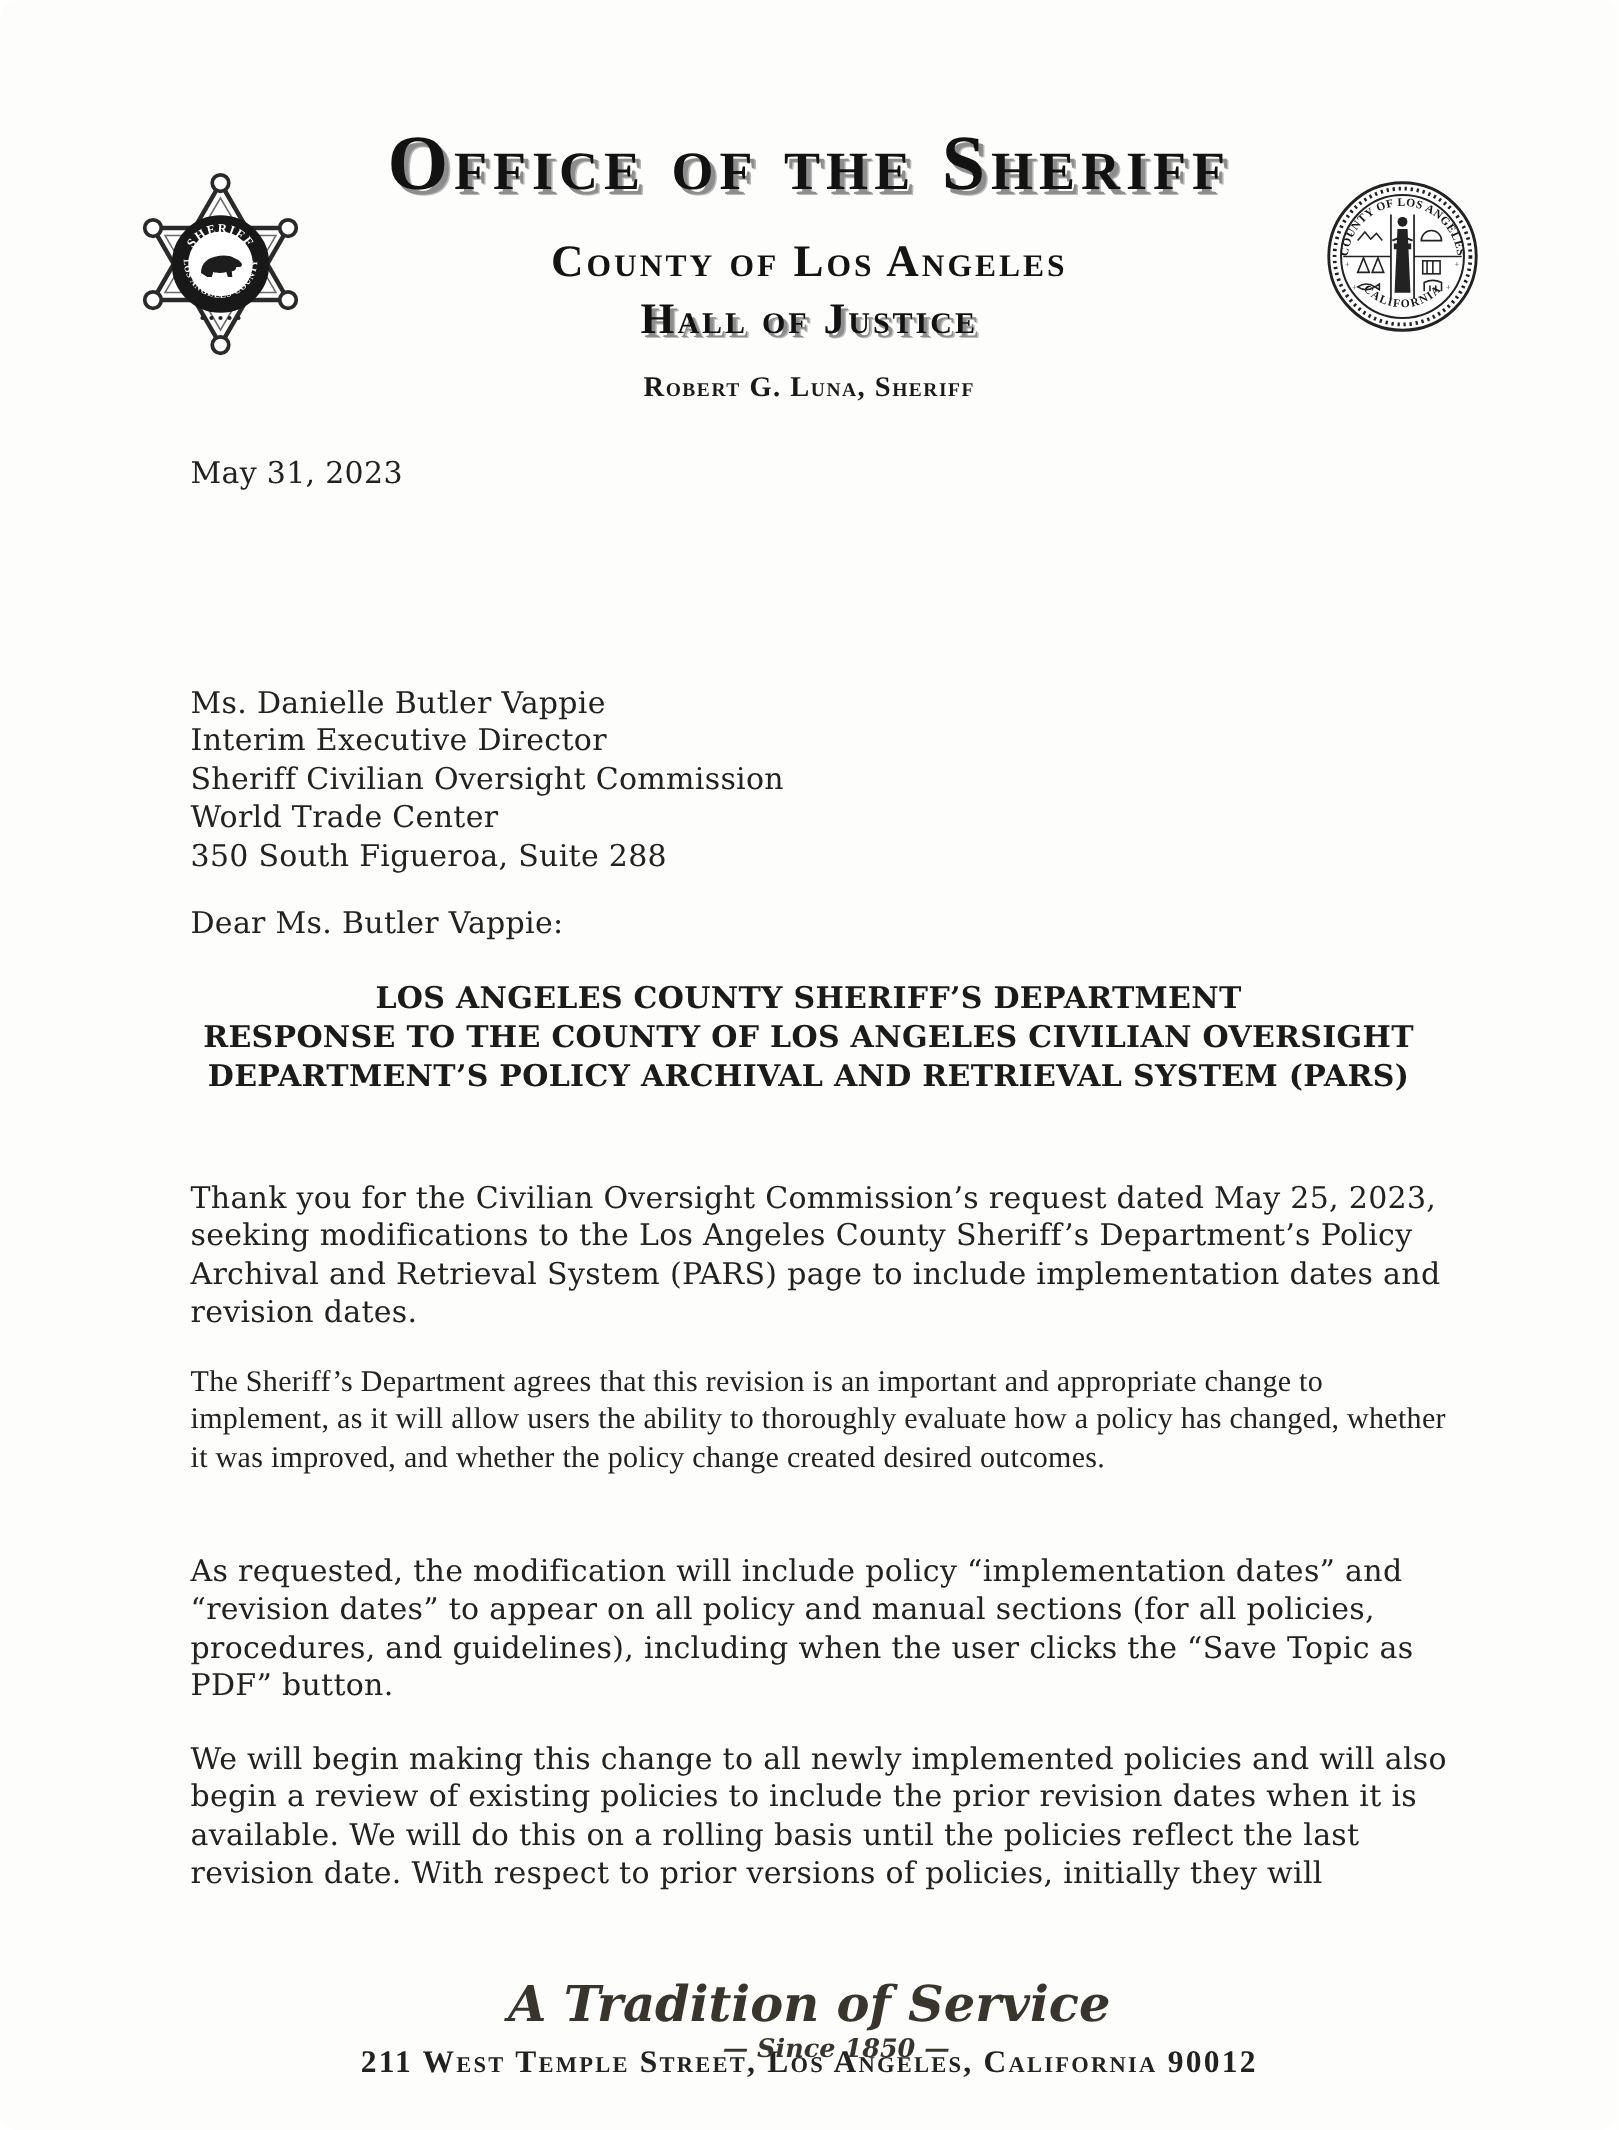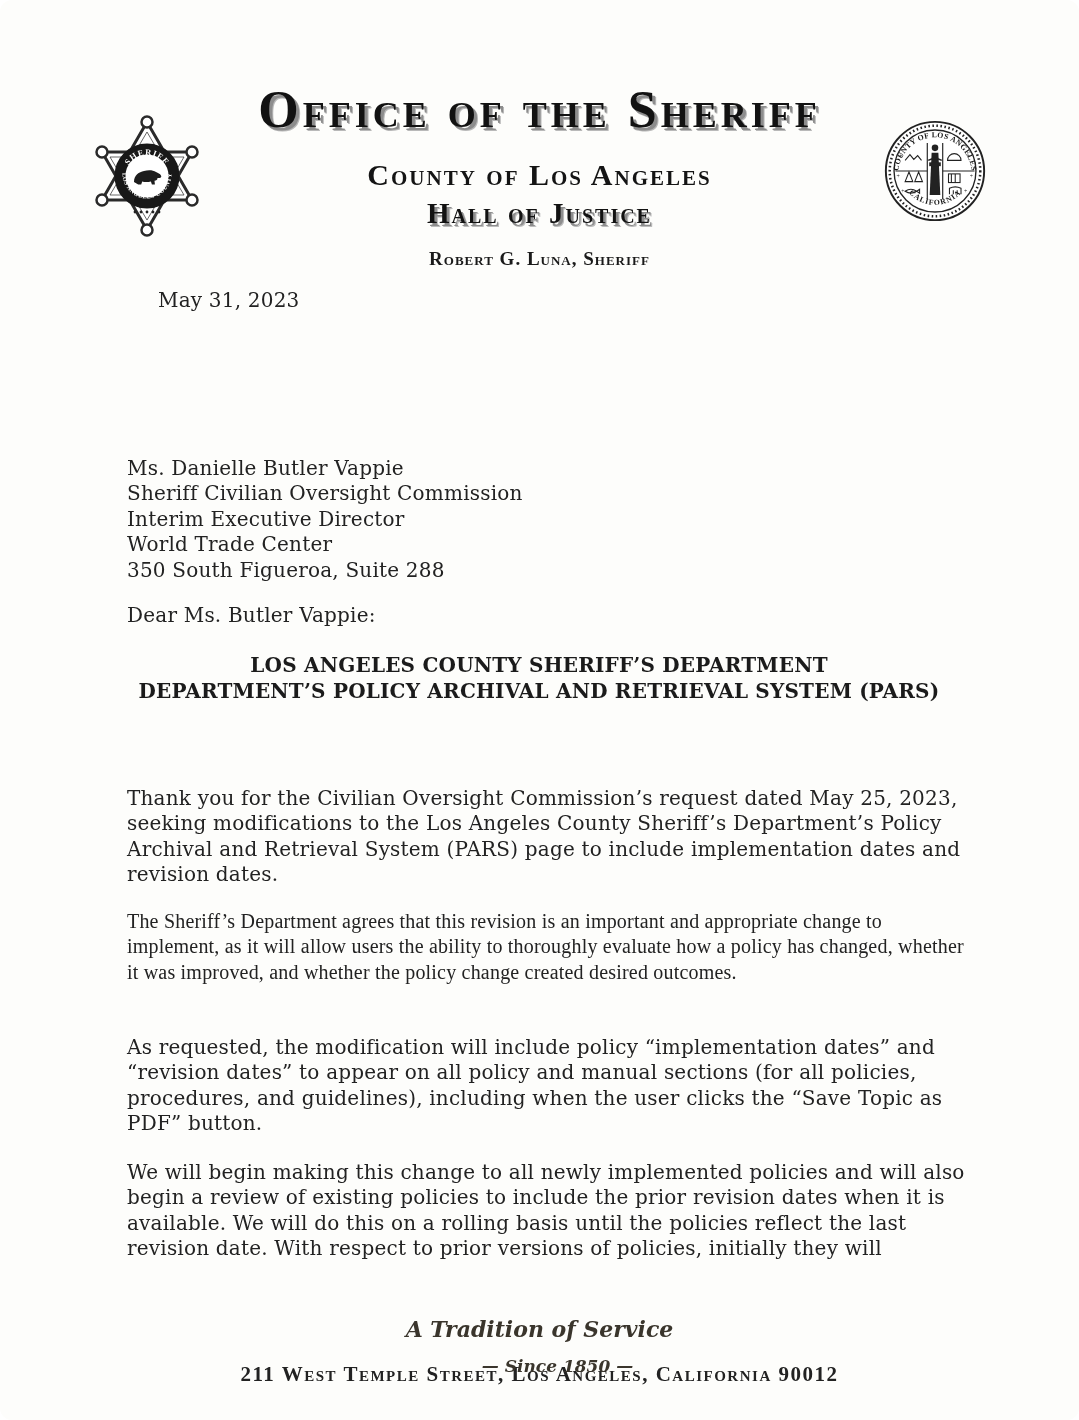--- a/index.html
+++ b/index.html
@@ -60,21 +60,21 @@
     letter-spacing: 1px;
     color: #1a1a1a;
   }
 
   .badge-left  { position: absolute; left: 86px;  top: 108px; width: 122px; height: 144px; }
   .seal-right  { position: absolute; left: 882px; top: 112px; width: 106px; height: 118px; }
 
   
   .body-text { font-size: 20px; line-height: 25.4px; letter-spacing: 0.2px; color: #222; }
 
-  .date-line      { position: absolute; left: 127px; top: 288px; margin-left: 31px; }
+  .date-line      { position: absolute; left: 127px; top: 303px; }
   .recipient      { position: absolute; left: 127px; top: 428px; margin-top: 28px; }
   .salutation     { position: absolute; left: 127px; top: 603px; }
 
   .subject {
     position: absolute; left: 64px; top: 652px; width: 950px;
     text-align: center; font-weight: 700; font-size: 20px; line-height: 26px;
     color: #1b1b1b; letter-spacing: 0.2px;
   }
 
   .paragraph { position: absolute; left: 127px; width: 842px; text-align: left; }
@@ -93,21 +93,21 @@
     font-size: 21px;
     letter-spacing: 1.5px;
     color: #222;
   }
   .footer-motto {
     position: absolute; left: 0; top: 1316px; width: 100%;
     text-align: center;
     font-family: "DejaVu Serif", serif;
     font-style: italic;
     font-weight: 700;
-    font-size: 22px;
+    font-size: 33px;
     color: #3a352c;
   }
   .footer-since {
     position: absolute; left: 18px; top: 1356px; width: 100%;
     text-align: center;
     font-family: "DejaVu Serif", serif;
     font-style: italic;
     font-weight: 700;
     font-size: 17px;
     color: #3a352c;
@@ -204,30 +204,31 @@
         <text x="91" y="62">+</text>
       <text x="20" y="78">+</text>
         <text x="85" y="78">+</text>
     </g>
   </svg>
 
   <div class="date-line body-text">May 31, 2023</div>
 
   <div class="recipient body-text">
     <div>Ms. Danielle Butler Vappie</div>
+    <div>Interim Executive Director</div>
     <div>Sheriff Civilian Oversight Commission</div>
-    <div>Interim Executive Director</div>
     <div>World Trade Center</div>
     <div>350 South Figueroa, Suite 288</div>
   </div>
 
   <div class="salutation body-text">Dear Ms. Butler Vappie:</div>
 
   <div class="subject">
     <div>LOS ANGELES COUNTY SHERIFF’S DEPARTMENT</div>
+    <div>RESPONSE TO THE COUNTY OF LOS ANGELES CIVILIAN OVERSIGHT</div>
     <div>DEPARTMENT’S POLICY ARCHIVAL AND RETRIEVAL SYSTEM (PARS)</div>
   </div>
 
   <div class="paragraph p1 body-text">Thank you for the Civilian Oversight Commission’s request dated May 25, 2023, seeking modifications to the Los Angeles County Sheriff’s Department’s Policy Archival and Retrieval System (PARS) page to include implementation dates and revision dates.</div>
   <div class="paragraph p2 body-text">The Sheriff’s Department agrees that this revision is an important and appropriate change to implement, as it will allow users the ability to thoroughly evaluate how a policy has changed, whether it was improved, and whether the policy change created desired outcomes.</div>
   <div class="paragraph p3 body-text">As requested, the modification will include policy “implementation dates” and “revision dates” to appear on all policy and manual sections (for all policies, procedures, and guidelines), including when the user clicks the “Save Topic as PDF” button.</div>
   <div class="paragraph p4 body-text">We will begin making this change to all newly implemented policies and will also begin a review of existing policies to include the prior revision dates when it is available.  We will do this on a rolling basis until the policies reflect the last revision date.   With respect to prior versions of policies, initially they will</div>
 
   <div class="footer-address">211 West Temple Street, Los Angeles, California 90012</div>
   <div class="footer-motto">A Tradition of Service</div>

